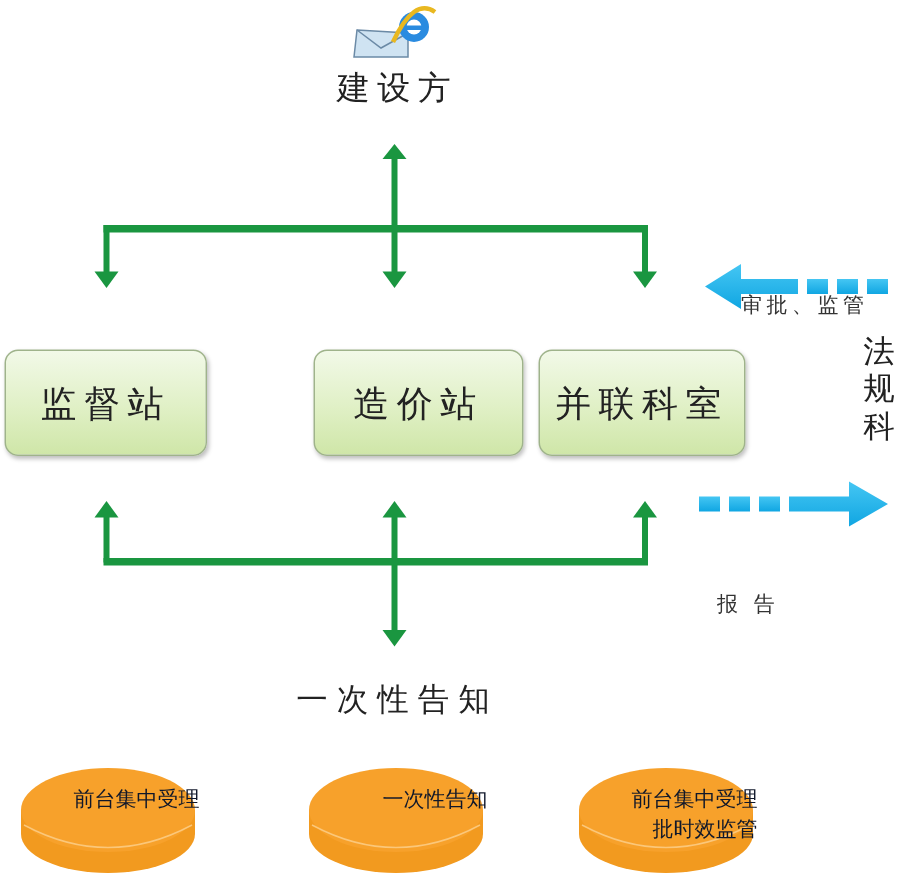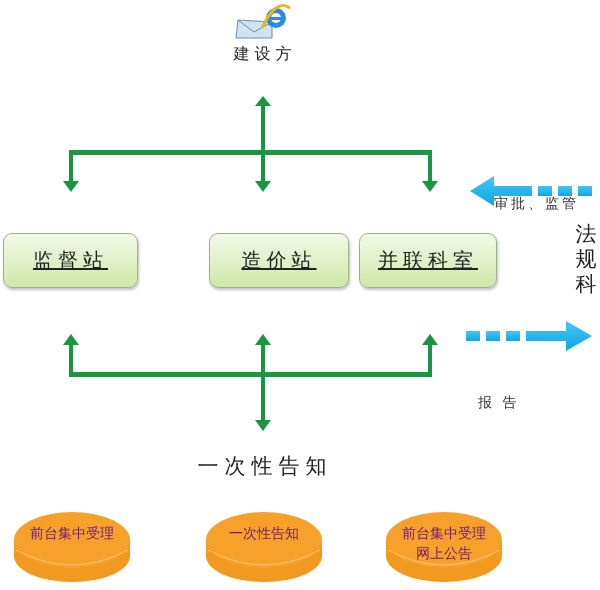--- a/index.html
+++ b/index.html
@@ -1,31 +1,31 @@
 <!DOCTYPE html>
 <html><head>
   <meta charset="utf-8">
   <style>
     html, body { margin: 0; padding: 0; background: #ffffff; }
     body { width: 600px; height: 590px; position: relative; overflow: hidden;
            font-family: "DejaVu Sans", "Liberation Sans", sans-serif; color: #222; }
     .abs { position: absolute; }
     svg.lines { position: absolute; left: 0; top: 0; }
-    .top-label { left: 200px; top: 44px; width: 130px; text-align: center; font-size: 16px; letter-spacing: 5px; }
-    .station { top: 233px; height: 55px; border-radius: 9px; border: 1px solid #9fb38b;
+    .top-label { left: 200px; top: 44px; width: 130px; text-align: center; font-size: 22px; letter-spacing: 5px; }
+    .station { top: 233px; height: 71px; border-radius: 9px; border: 1px solid #9fb38b;
                background: linear-gradient(180deg, #f2f9e8 0%, #deefc2 60%, #cfe6a8 100%);
                box-shadow: 1px 2px 3px rgba(0,0,0,0.25);
                display: flex; align-items: center; justify-content: center;
-               font-size: 20px; letter-spacing: 5px; color: #222; box-sizing: border-box; text-decoration: underline; }
+               font-size: 24px; letter-spacing: 5px; color: #222; box-sizing: border-box; }
     .legal { left: 575px; top: 222px; width: 22px; font-size: 21px; line-height: 25px; text-align: center; }
     .arrow-label { font-size: 14px; letter-spacing: 3px; color: #333; margin-top: 40px; }
     .notice { left: 180px; top: 452px; width: 170px; text-align: center; font-size: 21px; letter-spacing: 6px; }
     .disc { width: 122px; height: 80px; }
-    .disc-text { position: absolute; left: 0; width: 100%; top: 17px; text-align: center;
-                 color: #701a75; font-size: 14px; line-height: 20px; }
+    .disc-text { position: absolute; left: 0; width: 100%; top: 17px; text-align: right;
+                 color: #0f172a; font-size: 14px; line-height: 20px; }
   </style>
 </head>
 <body>
 
 <svg class="abs" style="left:232px;top:2px" width="70" height="40" viewBox="0 0 70 40">
   <path d="M6 18 L40 20 L40 36 L4 36 Z" fill="#cfe3f2" stroke="#6b8aa6" stroke-width="1"></path>
   <path d="M6 18 L22 30 L40 20" fill="none" stroke="#6b8aa6" stroke-width="1"></path>
   <circle cx="44" cy="16" r="10" fill="#2a8be0"></circle>
   <circle cx="44" cy="16" r="5" fill="#ffffff"></circle>
   <rect x="36" y="15" width="16" height="3" fill="#2a8be0"></rect>
@@ -118,15 +118,15 @@
 </div>
 <div class="abs disc" style="left:383px;top:506px">
   <svg width="122" height="80" viewBox="0 0 122 80">
     <ellipse cx="61" cy="50" rx="58" ry="26" fill="#f29a1f"></ellipse>
     <rect x="3" y="34" width="116" height="16" fill="#f29a1f"></rect>
     <ellipse cx="61" cy="34" rx="58" ry="28" fill="#f7a12b"></ellipse>
     <path d="M5 44 Q61 74 117 44" fill="none" stroke="#fbc77a" stroke-width="1"></path>
   </svg>
   <div class="disc-text">
     <div>前台集中受理</div>
-    <div>网上公告</div>
+    <div>批时效监管</div>
   </div>
 </div>
 
 </body></html>

